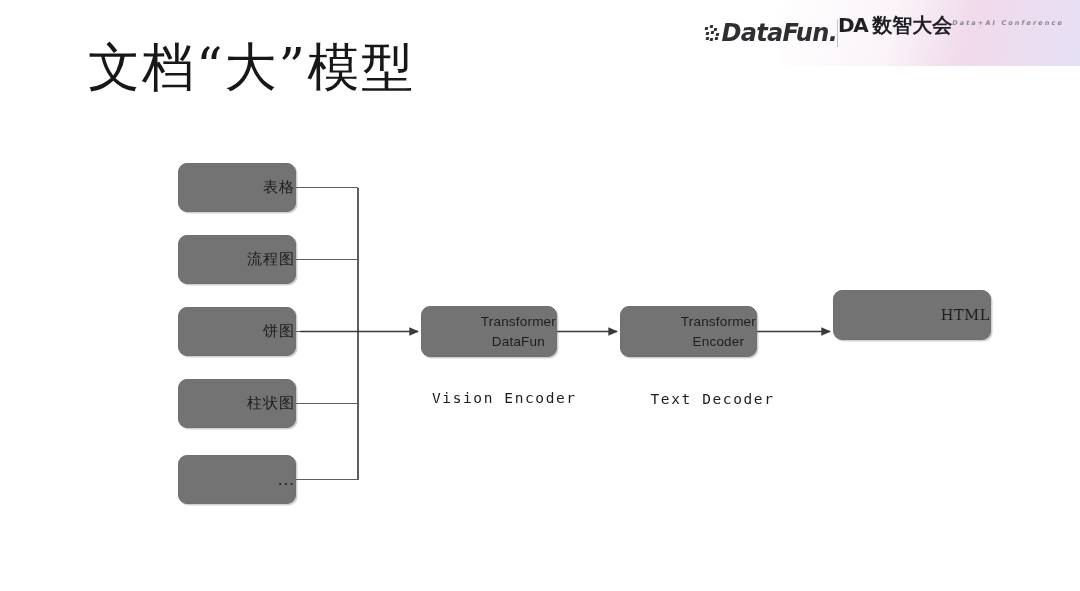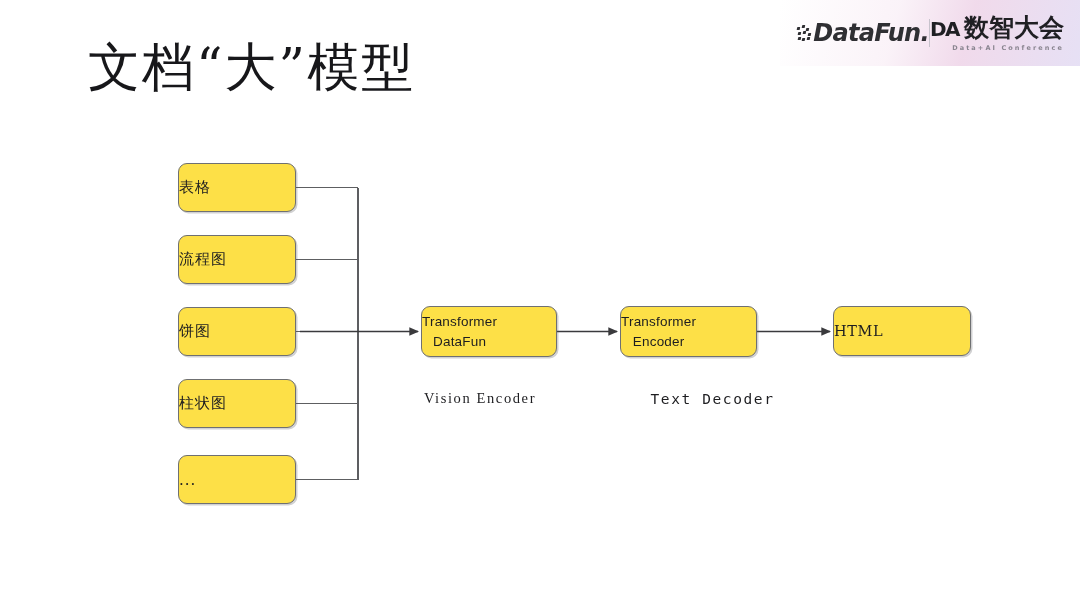--- a/index.html
+++ b/index.html
@@ -62,53 +62,54 @@
     color: #2f2f33;
     line-height: 1;
   }
   #logo-divider {
     width: 1px;
     height: 28px;
     background: #c7c3cc;
   }
   #da-logo {
     display: flex;
-    flex-direction: column;
+    flex-direction: row;
     justify-content: center;
     height: 36px;
   }
   #da-logo-top {
     display: flex;
     align-items: baseline;
     gap: 5px;
   }
   #da-mark {
     font-family: "DejaVu Sans", sans-serif;
     font-size: 20px;
     font-weight: 700;
     color: #1f1f23;
     letter-spacing: -1.5px;
     line-height: 1;
   }
   #da-cn {
     font-family: Liberation Serif, serif;
-    font-size: 25px;
+    font-size: 20px;
     font-weight: 700;
     color: #1f1f23;
     letter-spacing: 0px;
     line-height: 1;
   }
   #da-sub {
     font-family: "DejaVu Sans", sans-serif;
     font-size: 6.5px;
     font-weight: 600;
     color: #8a8590;
     letter-spacing: 2.1px;
     margin-top: 4px;
     text-align: right;
+    font-style: italic;
   }
 
   
   #page-title {
     position: absolute;
     left: 88px;
     top: 33px;
     font-family: "DejaVu Serif", "Liberation Serif", serif;
     font-size: 52px;
     color: #17171a;
@@ -122,24 +123,24 @@
     left: 0;
     top: 0;
     width: 1080px;
     height: 591px;
   }
   .node {
     position: absolute;
     box-sizing: border-box;
     border: 1.3px solid #6f7072;
     border-radius: 9px;
-    background: #fde047;
+    background: #737373;
     display: flex;
     align-items: center;
-    justify-content: flex-start;
+    justify-content: flex-end;
     text-align: center;
     box-shadow: 1.5px 1.5px 0 rgba(90,90,95,0.28);
   }
   .node-cn {
     font-family: "DejaVu Serif", "Liberation Serif", serif;
     font-size: 15px;
     color: #1d1d20;
     letter-spacing: 1px;
   }
   .node-en {
@@ -256,27 +257,27 @@
   <div class="node" style="left:178px; top:455px; width:118px; height:49px;">
     <span class="node-cn">...</span>
   </div>
 
   <div class="node" style="left:421px; top:306px; width:136px; height:51px;">
     <span class="node-en">
       <span>Transformer</span><br>
       <span>DataFun</span>
     </span>
   </div>
-  <div class="caption" style="left:412px; top:390px; width:136px;font-family:Liberation Serif, serif;">Vision Encoder</div>
+  <div class="caption" style="left:432px; top:390px; width:136px;">Vision Encoder</div>
 
   <div class="node" style="left:620px; top:306px; width:137px; height:51px;">
     <span class="node-en">
       <span>Transformer</span><br>
       <span>Encoder</span>
     </span>
   </div>
   <div class="caption" style="left:644px; top:391px; width:137px;">Text Decoder</div>
 
-  <div class="node" style="left:833px; top:306px; width:138px; height:50px;">
+  <div class="node" style="left:833px; top:290px; width:158px; height:50px;">
     <span class="node-html">HTML</span>
   </div>
 
 </div>
 
 </body></html>

